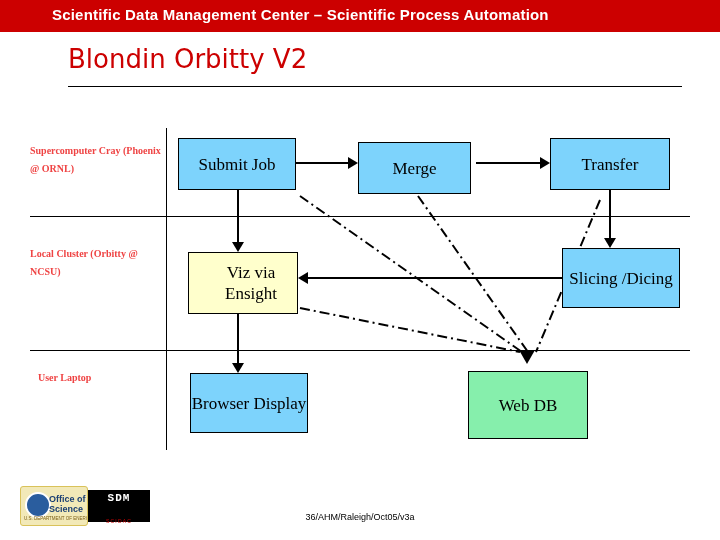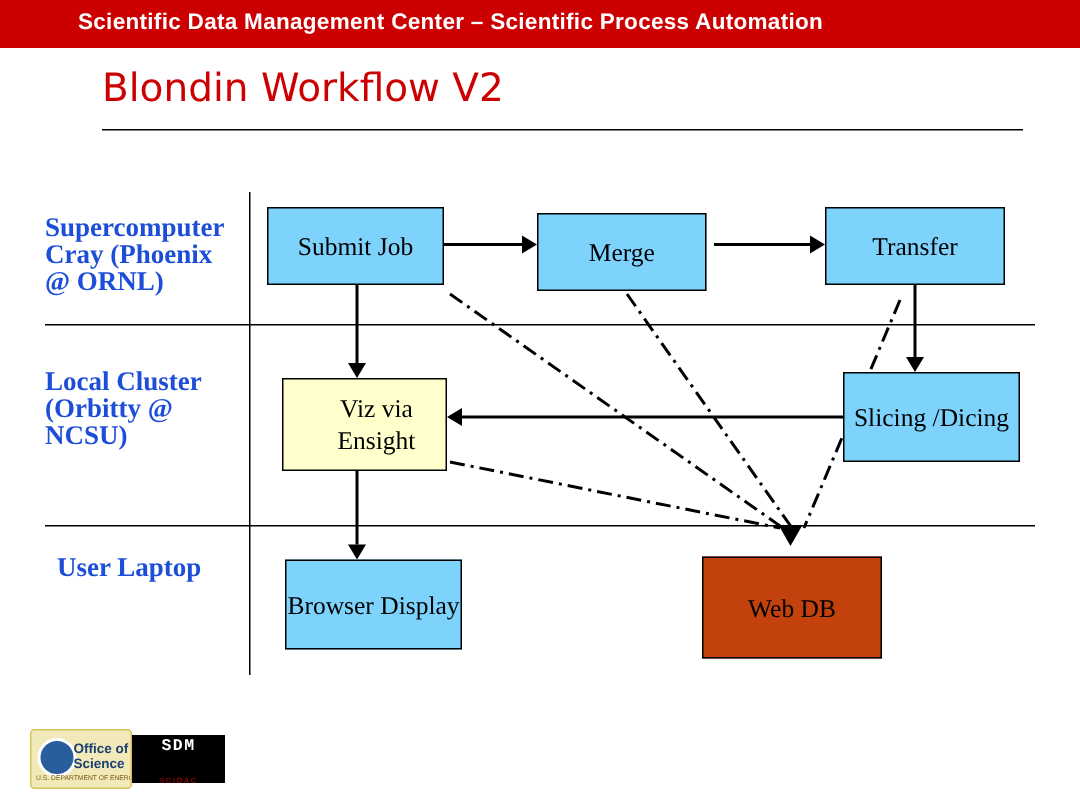--- a/index.html
+++ b/index.html
@@ -78,22 +78,22 @@
     width: 1px;
     height: 322px;
     background: #000000;
   }
 
   
   .lane-label {
     position: absolute;
     font-family: "Liberation Serif", serif;
     font-weight: bold;
-    font-size: 18px;
-    color: #1d4ed8;
+    font-size: 10px;
+    color: #ef4444;
     line-height: 18px;
   }
   .lane-label.l1 { left: 30px; top: 142px; width: 132px; }
   .lane-label.l2 { left: 30px; top: 245px; width: 132px; }
   .lane-label.l3 { left: 38px; top: 369px; width: 132px; }
 
   
   .node {
     position: absolute;
     box-sizing: border-box;
@@ -102,21 +102,21 @@
     align-items: center;
     justify-content: center;
     text-align: center;
     font-family: "Liberation Serif", serif;
     font-size: 17px;
     color: #000000;
     line-height: 21px;
   }
   .node.cyan   { background: #7dd3fc; }
   .node.yellow { background: #ffffcc; padding-left: 16px; }
-  .node.pink   { background: #c2410c; }
+  .node.pink   { background: #86efac; }
 
   .n-submit   { left: 178px; top: 138px; width: 118px; height: 52px; }
   .n-merge    { left: 358px; top: 122px; width: 113px; height: 52px; margin-top: 20px; }
   .n-transfer { left: 550px; top: 138px; width: 120px; height: 52px; }
   .n-viz      { left: 188px; top: 252px; width: 110px; height: 62px; }
   .n-slicing  { left: 562px; top: 248px; width: 118px; height: 60px; }
   .n-browser  { left: 190px; top: 373px; width: 118px; height: 60px; }
   .n-webdb    { left: 468px; top: 371px; width: 120px; height: 68px; }
 
   
@@ -263,21 +263,21 @@
   }
 </style>
 </head>
 <body>
 
 <div id="slide">
 
   <div class="banner"></div>
   <div class="banner-text">Scientific Data Management Center – Scientific Process Automation</div>
 
-  <div class="slide-title">Blondin Workflow V2</div>
+  <div class="slide-title">Blondin Orbitty V2</div>
   <div class="title-rule"></div>
 
   <div class="lane-rule r1"></div>
   <div class="lane-rule r2"></div>
   <div class="lane-vline"></div>
 
   <div class="lane-label l1">Supercomputer Cray (Phoenix @ ORNL)</div>
   <div class="lane-label l2">Local Cluster (Orbitty @ NCSU)</div>
   <div class="lane-label l3">User Laptop</div>
 
@@ -339,14 +339,15 @@
     </div>
     <div class="doe-t2">U.S. DEPARTMENT OF ENERGY</div>
   </div>
 
   <div class="logo-sdm">
     <div class="sdm-top">SDM</div>
     <div class="sdm-mid">CENTER</div>
     <div class="sdm-bot">SCIDAC</div>
   </div>
 
+  <div class="footer-note">36/AHM/Raleigh/Oct05/v3a</div>
 
 </div>
 
 </body></html>

